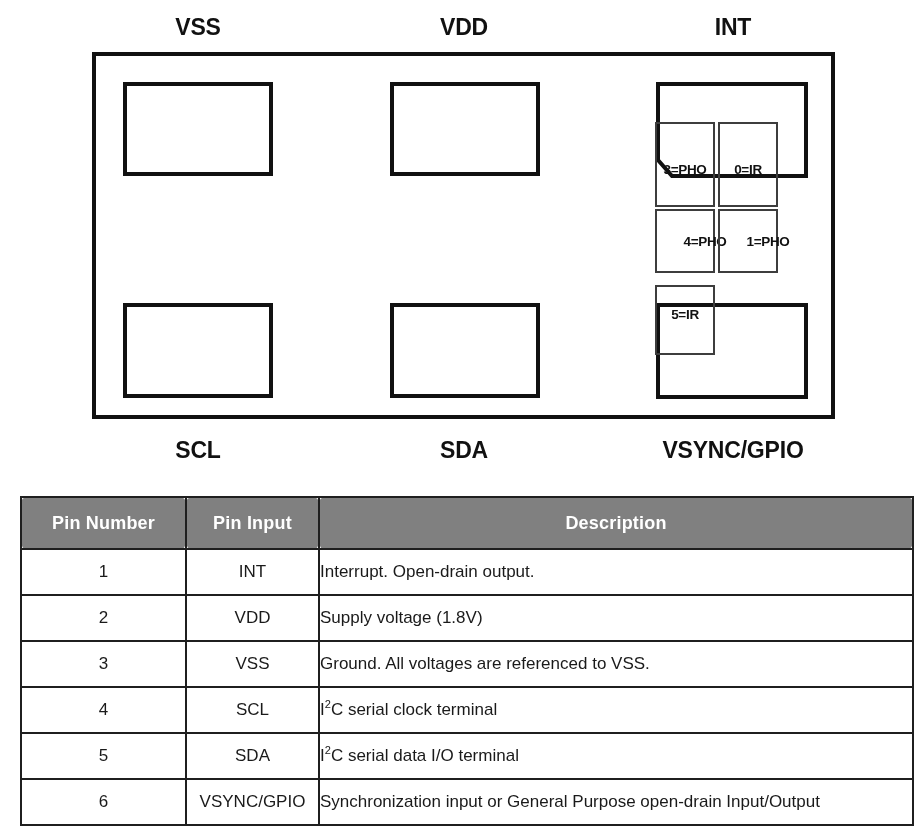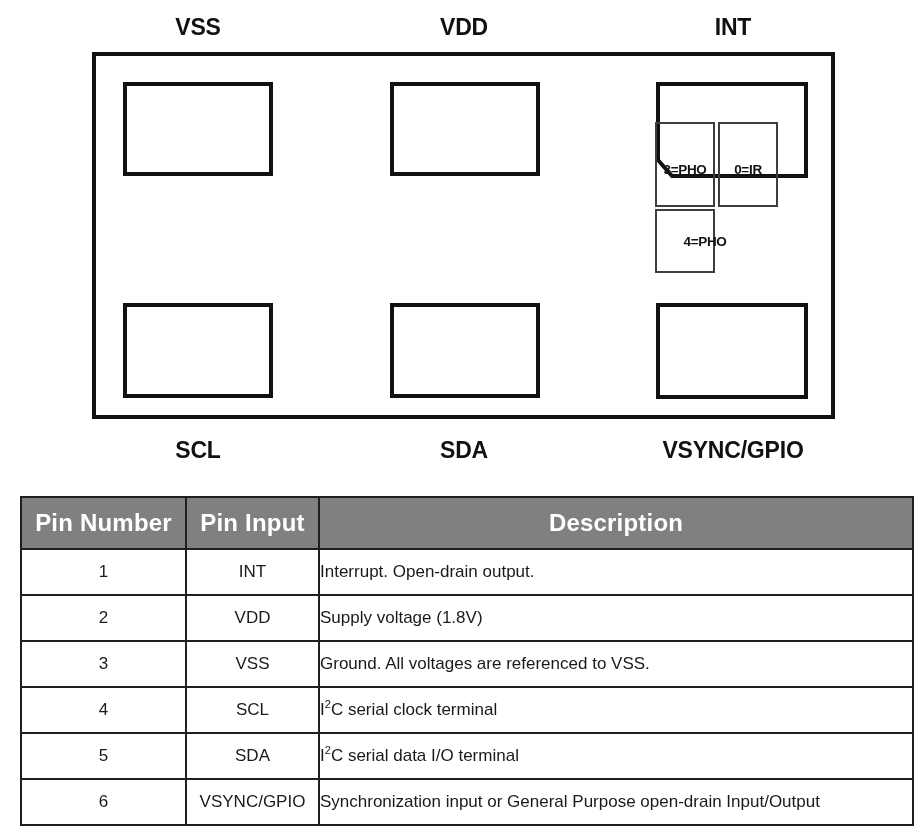--- a/index.html
+++ b/index.html
@@ -135,24 +135,25 @@
     height: 44px;
     padding: 0 0;
     font-size: 17px;
     font-weight: normal;
     color: #1a1a1a;
   }
   table#pin-table thead th {
     background: #808080;
     color: #ffffff;
     font-weight: bold;
-    font-size: 24px;
+    font-size: 18px;
     height: 50px;
     text-align: center;
     letter-spacing: 0.2px;
+    border-radius: 6px;
   }
   td.col-num   { width: 163px; text-align: center; }
   td.col-name  { width: 131px; text-align: center; }
   td.col-desc  { width: 592px; text-align: left; padding-left: 11px; }
   th.col-num   { width: 163px; }
   th.col-name  { width: 131px; }
   th.col-desc  { width: 592px; }
 
   sup.sup2 { font-size: 0.65em; vertical-align: super; line-height: 0; }
 </style>
@@ -184,20 +185,26 @@
 
   <div id="zone-matrix">
     <div class="zone-cell zone-col-a zone-row-1">
         <span class="zone-text">3=PHO</span>
       </div>
     <div class="zone-cell zone-col-b zone-row-1">
         <span class="zone-text">0=IR</span>
       </div>
     <div class="zone-cell zone-col-a zone-row-2">
         <span class="zone-text">4=PHO</span>
+      </div>
+    <div class="zone-cell zone-col-b zone-row-2">
+        <span class="zone-text">1=PHO</span>
+      </div>
+    <div class="zone-cell zone-col-a zone-row-3">
+        <span class="zone-text">5=IR</span>
       </div>
   </div>
 
   <div id="bottom-labels">
     <div class="pin-label" style="left:198px; top:437px;">SCL</div>
     <div class="pin-label" style="left:464px; top:437px;">SDA</div>
     <div class="pin-label" style="left:733px; top:437px;">VSYNC/GPIO</div>
   </div>
 </div>
 

